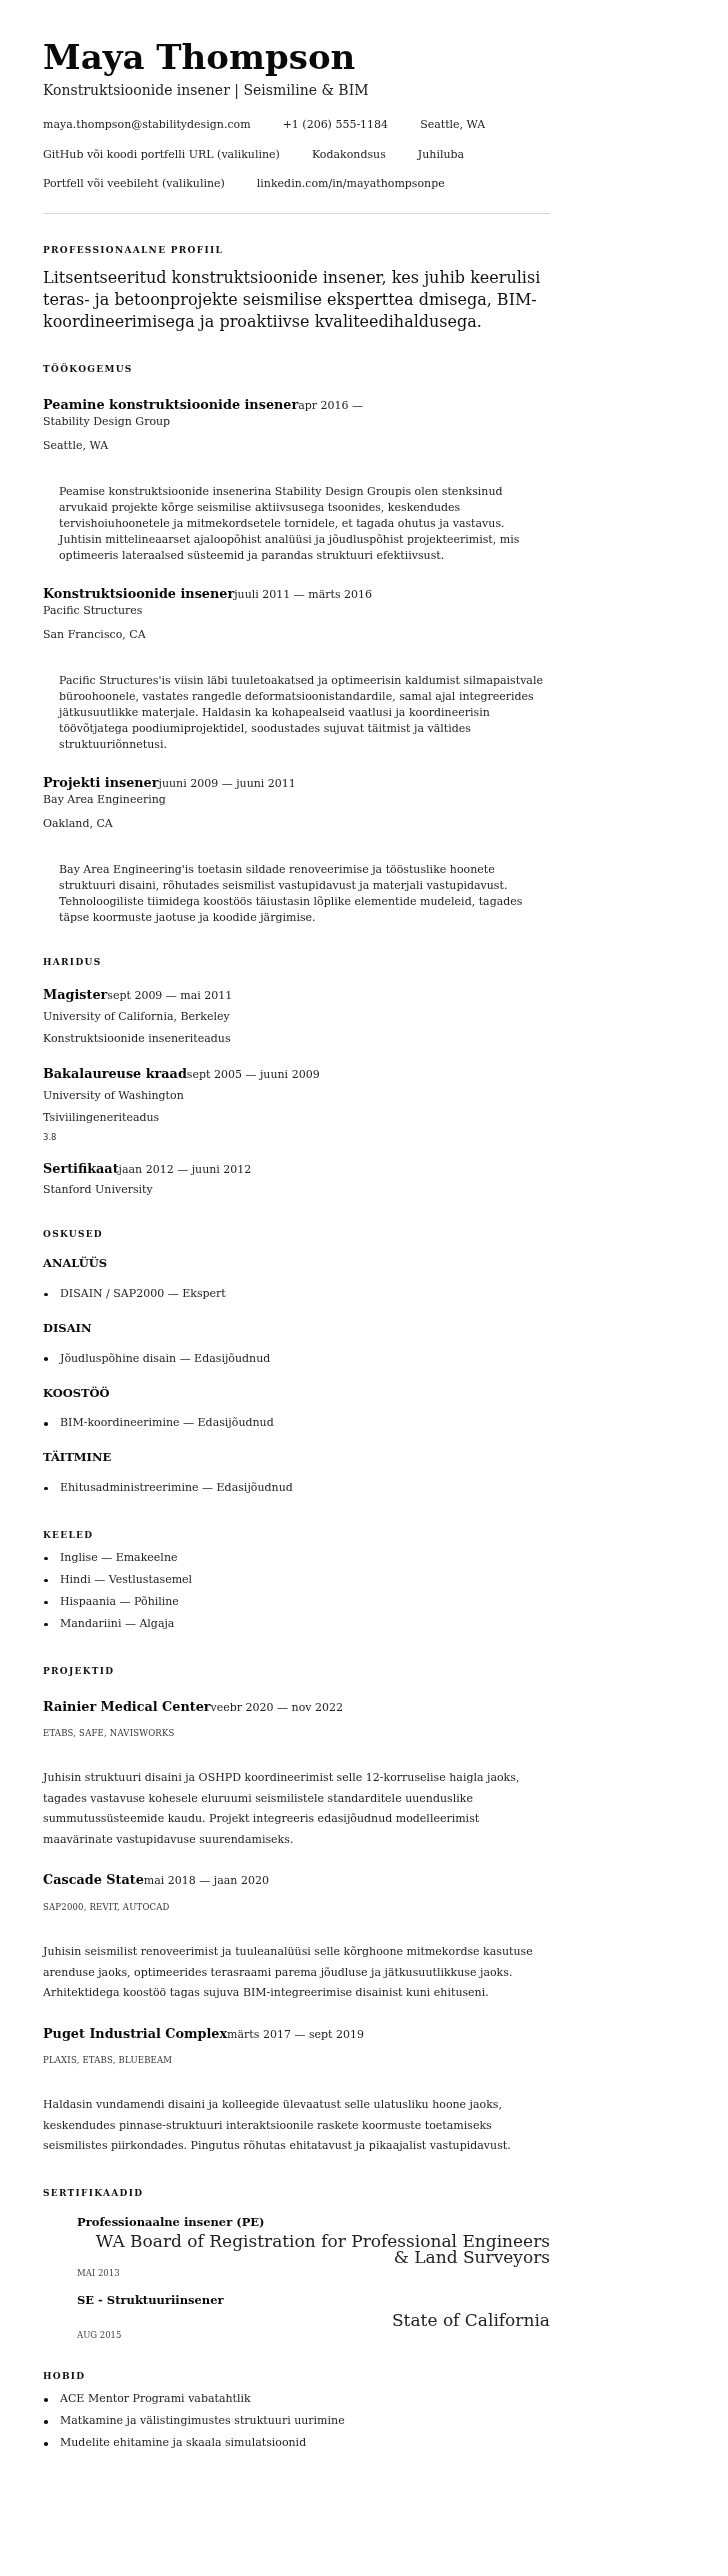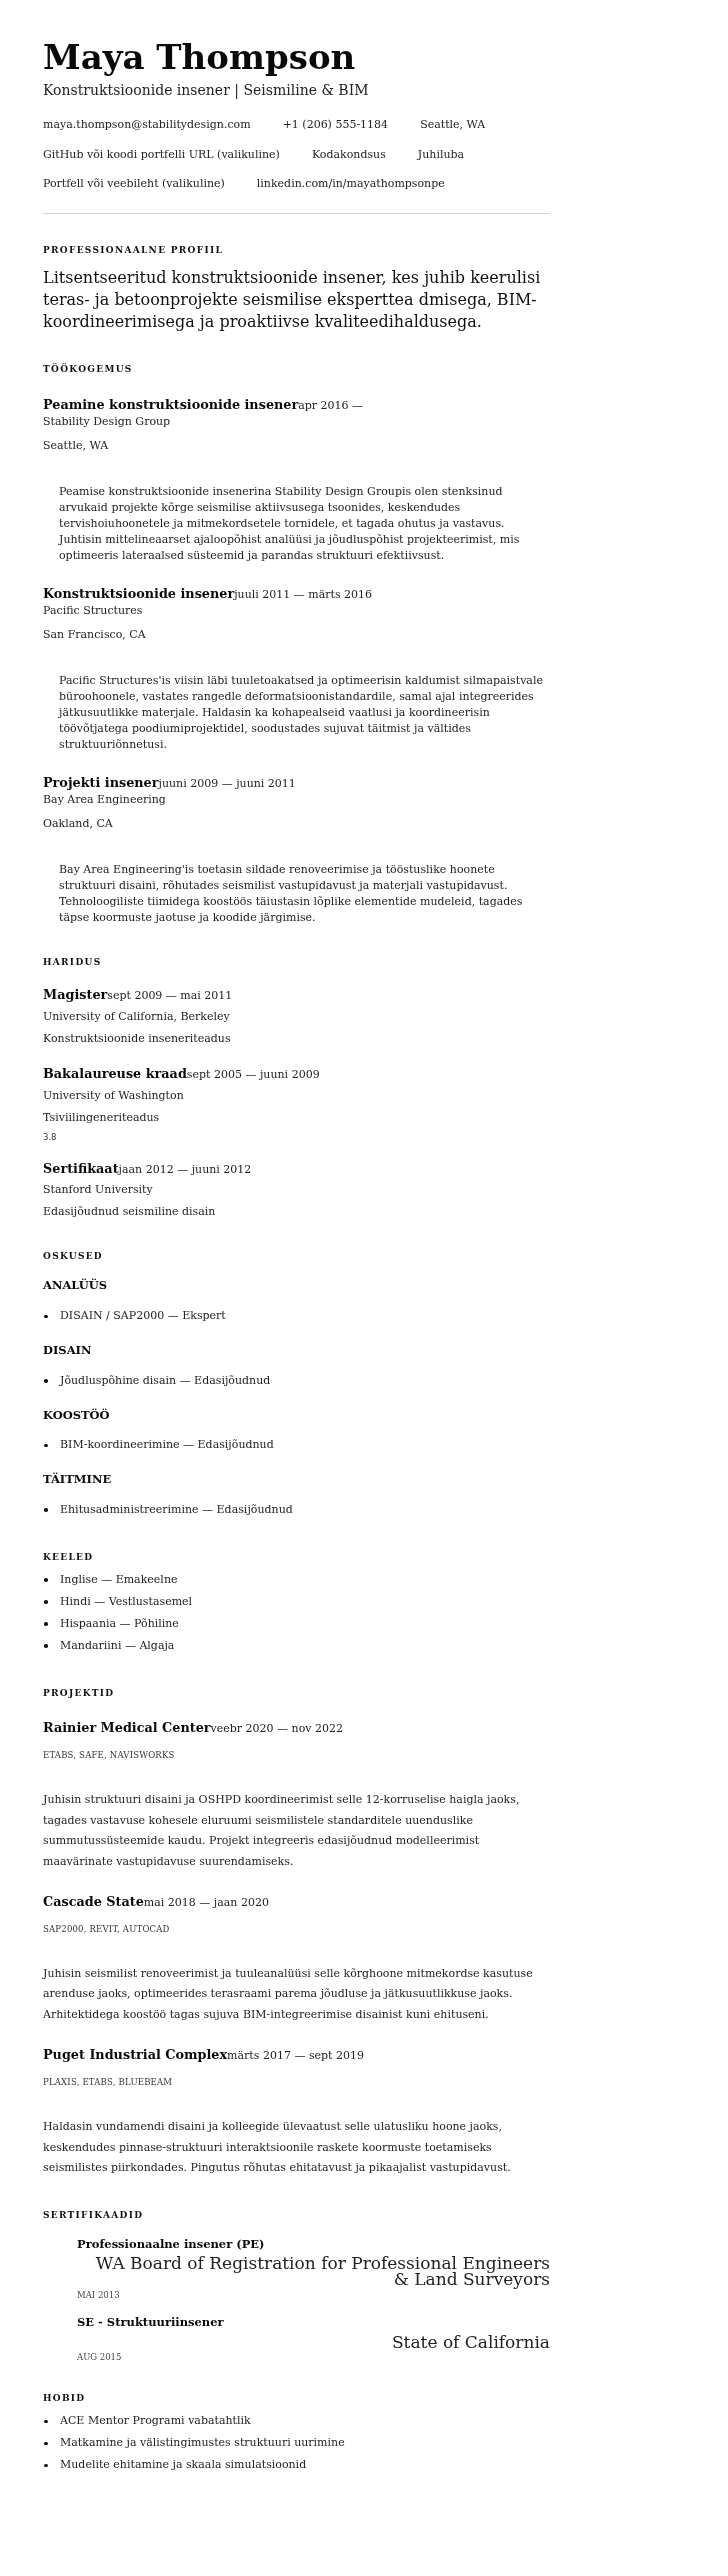--- a/index.html
+++ b/index.html
@@ -247,21 +247,20 @@
       <div class="entry-sub">Tsiviilingeneriteadus</div>
       <div class="gpa">3.8</div>
     </div>
 
     <div class="edu-entry">
       <div class="entry-head">
         <div class="entry-title">Sertifikaat</div>
         <div class="entry-date">jaan 2012 — juuni 2012</div>
       </div>
       <div class="entry-sub">Stanford University</div>
-      <div class="entry-sub">Edasijõudnud seismiline disain</div>
     </div>
   </section>
 
   <section class="section">
     <h2 class="section-title">Oskused</h2>
 
     <div class="skill-group">
       <div class="skill-title">ANALÜÜS</div>
       <ul class="bullets">
         <li>DISAIN / SAP2000 — Ekspert</li>

